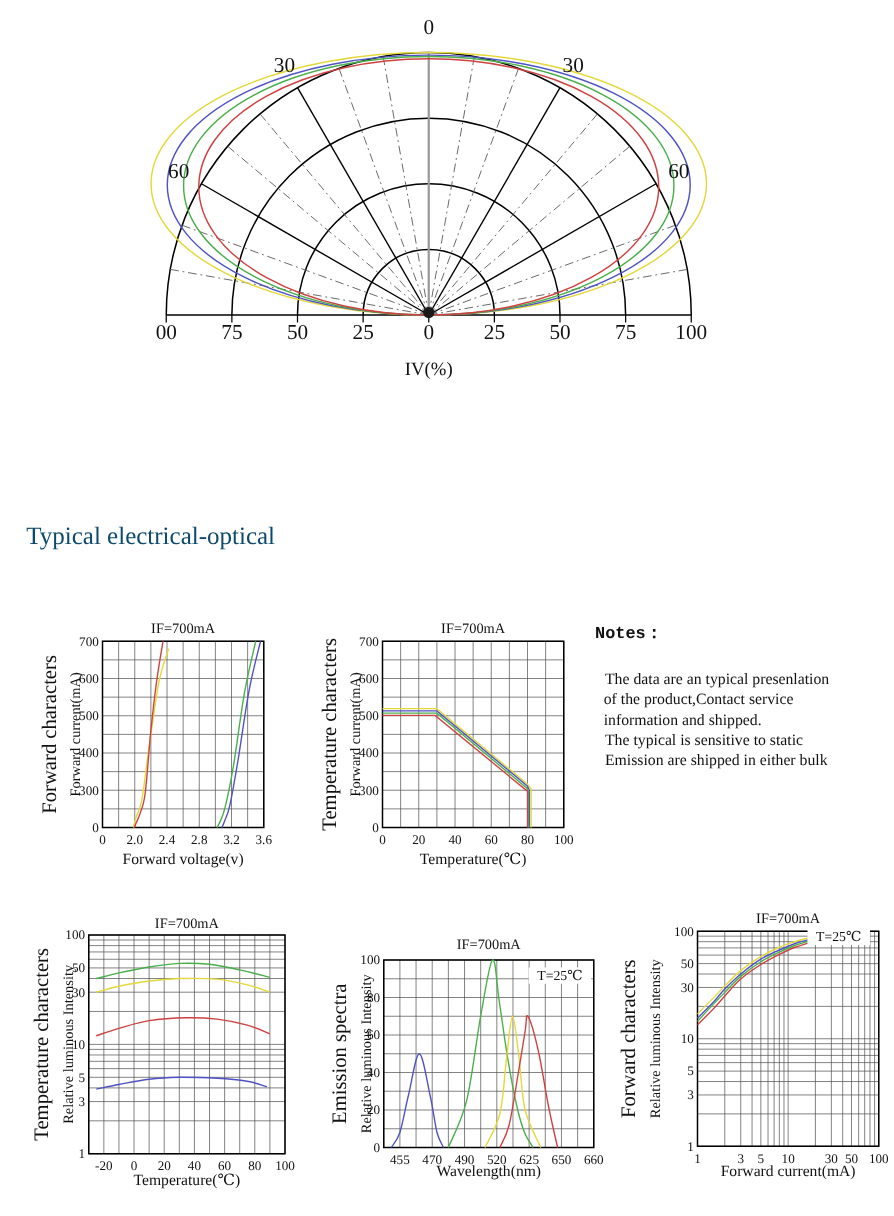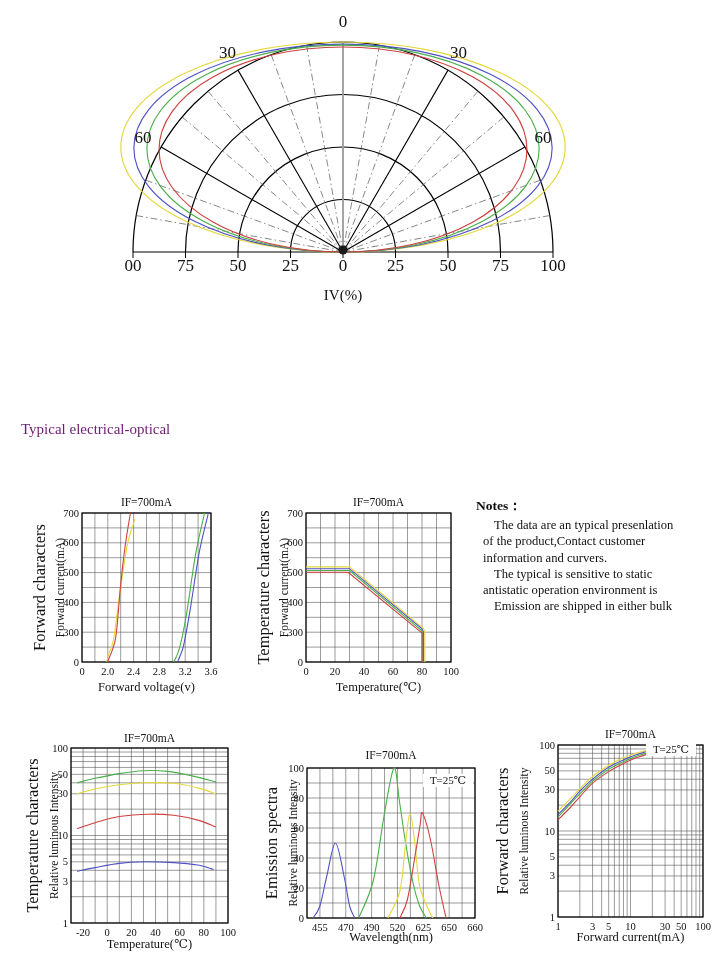--- a/index.html
+++ b/index.html
@@ -1,23 +1,23 @@
 <!DOCTYPE html>
 <html><head>
 <meta charset="utf-8">
 <style>
   html,body{margin:0;padding:0;background:#fff;}
   .page{position:relative;width:715px;height:973px;background:#ffffff;overflow:hidden;
         font-family:"Liberation Serif","DejaVu Serif",serif;}
   #canvas{position:absolute;left:0;top:0;}
-  .heading{position:absolute;left:21px;top:416px;font-size:15px;line-height:27px;color:#701a75;}
+  .heading{position:absolute;left:21px;top:416px;font-size:20px;line-height:27px;color:#0c4a6e;}
   .notes{position:absolute;left:470px;top:497px;width:242px;font-size:12.6px;color:#111;}
-  .notes .ntitle{font-weight:bold;font-size:13.5px;margin-left:6px;margin-bottom:2px;}
+  .notes .ntitle{font-weight:bold;font-size:13.5px;margin-left:6px;margin-bottom:20px;font-family:Liberation Mono, monospace;}
   .notes .nline{line-height:16.3px;margin-left:13px;}
-  .notes .nline.first{margin-left:24px;font-family:Liberation Serif, serif;}
+  .notes .nline.first{margin-left:14px;font-family:Liberation Serif, serif;}
 </style>
 </head>
 <body>
 
 <div class="page">
   <svg id="canvas" width="715" height="973">
       <g>
         <path d="M290.5 252 A52.5 52.5 0 0 1 395.5 252" fill="none" stroke="#000000" stroke-width="1.2"></path>
         <path d="M238 252 A105 105 0 0 1 448 252" fill="none" stroke="#000000" stroke-width="1.2"></path>
         <path d="M185.5 252 A157.5 157.5 0 0 1 500.5 252" fill="none" stroke="#000000" stroke-width="1.2"></path>
@@ -357,20 +357,19 @@
         <text x="671" y="753" font-size="11" text-anchor="middle" fill="#111" font-family="&quot;Liberation Serif&quot;,&quot;DejaVu Serif&quot;,serif">T=25℃</text>
       </g>
     </svg>
   <div class="heading">
     <div>Typical electrical-optical</div>
   </div>
   <div class="notes">
     <div class="ntitle">Notes：</div>
     <div id="notes-lines">
         <div class="nline first">The data are an typical presenlation</div>
-        <div class="nline">of the product,Contact customer</div>
-        <div class="nline">information and curvers.</div>
+        <div class="nline">of the product,Contact service</div>
+        <div class="nline">information and shipped.</div>
         <div class="nline first">The typical is sensitive to static</div>
-        <div class="nline">antistatic operation environment is</div>
         <div class="nline first">Emission are shipped in either bulk</div>
       </div>
   </div>
 </div>
 
 </body></html>

